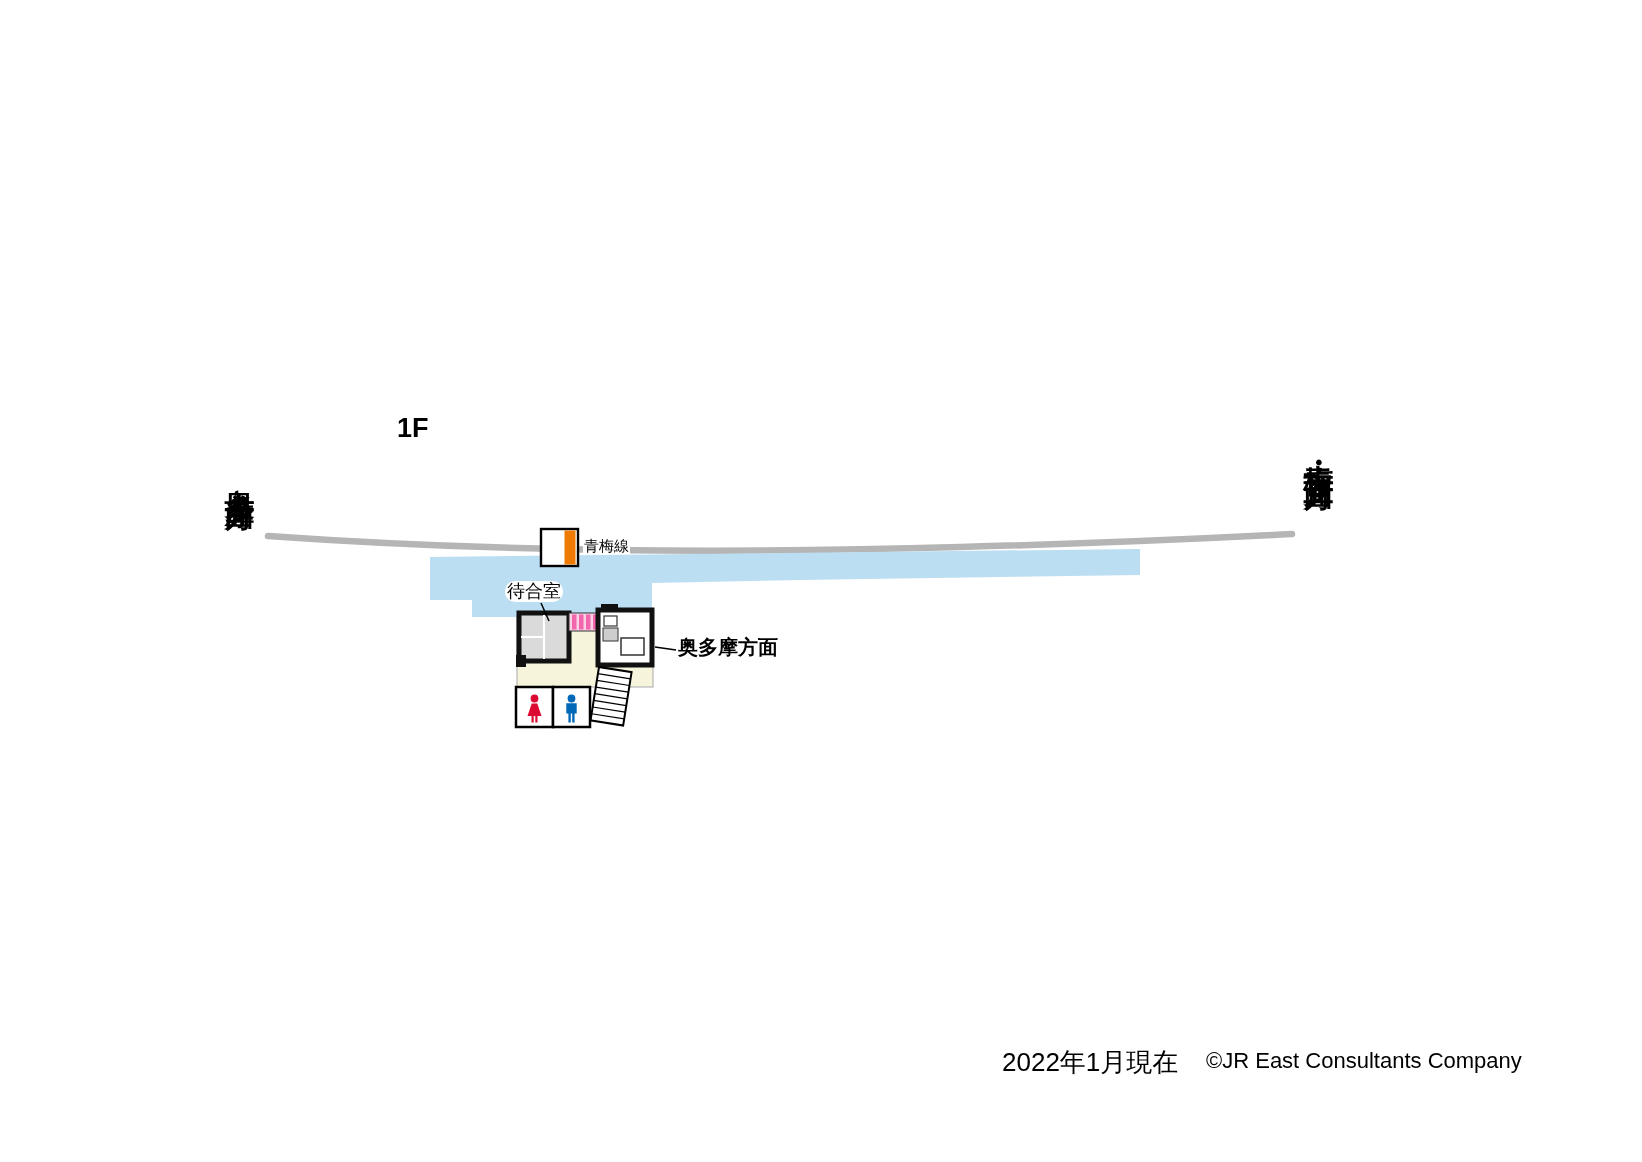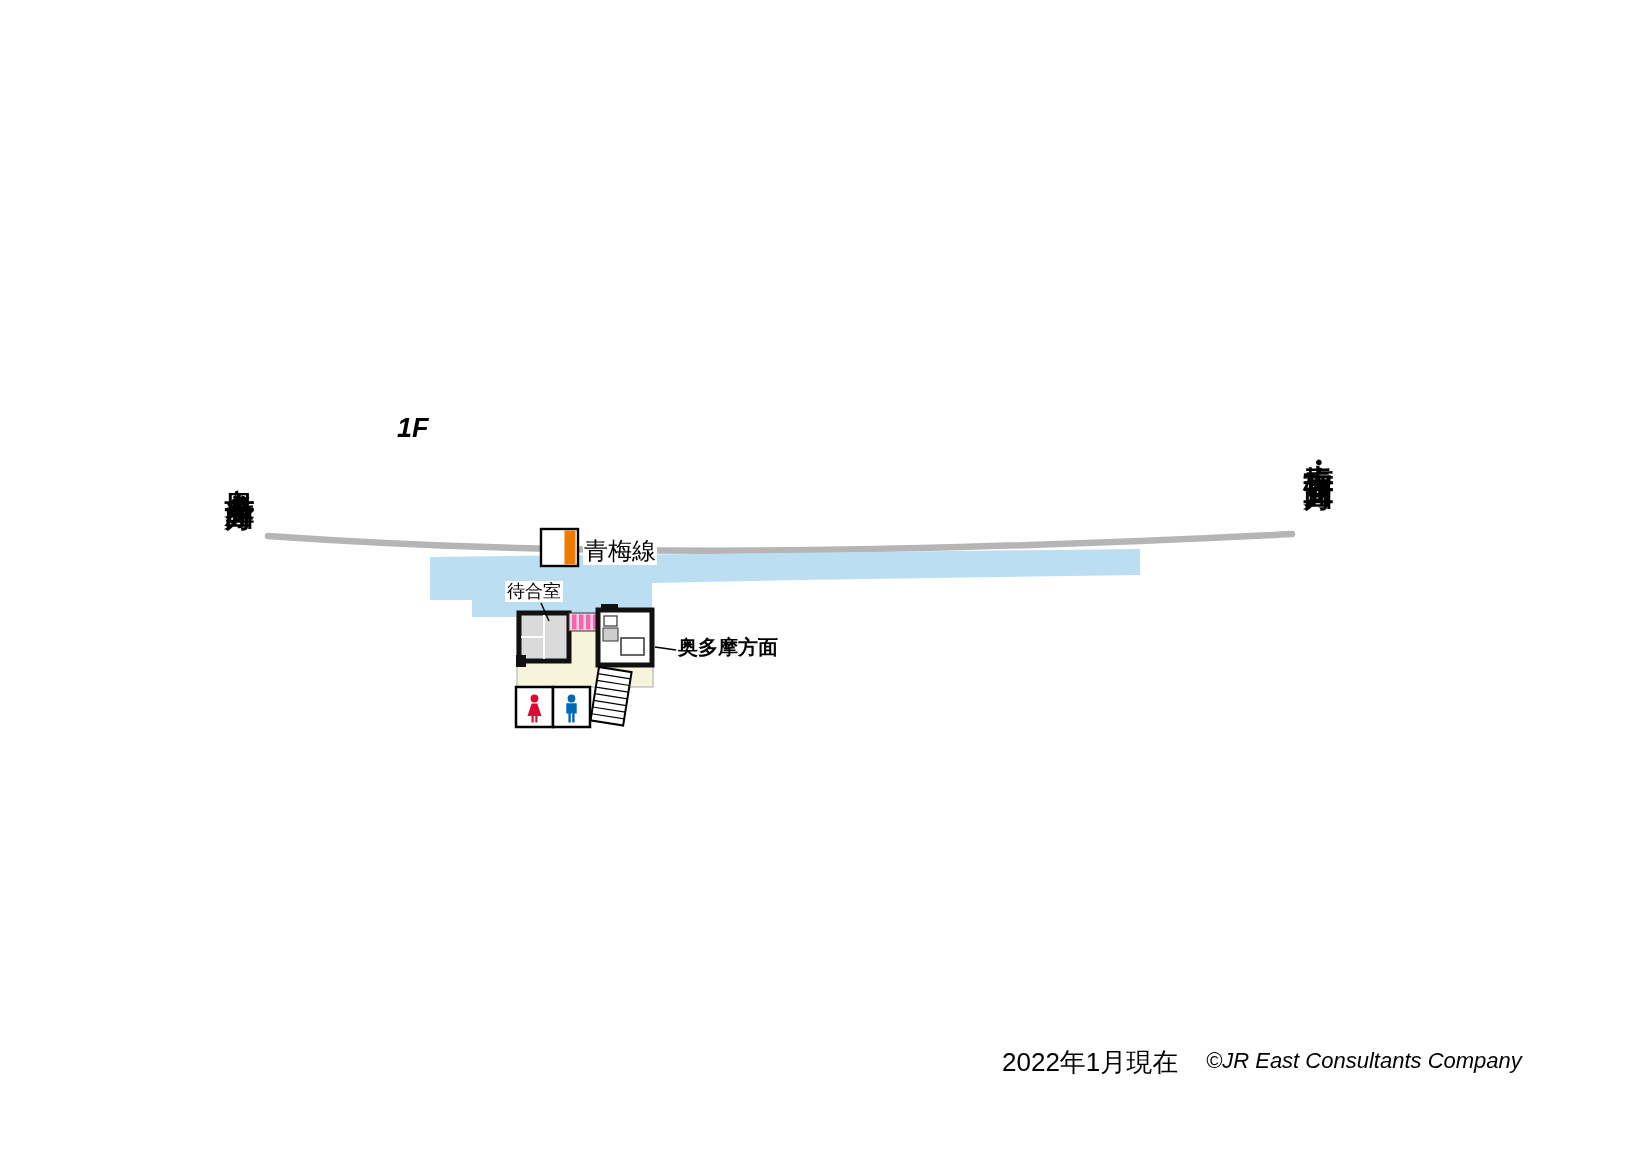--- a/index.html
+++ b/index.html
@@ -87,29 +87,29 @@
       <g transform="translate(571.5 709)" fill="#0068B7">
         <circle cx="0" cy="-10.5" r="3.9"></circle>
         <path d="M -5.2,-5.8 L 5.2,-5.8 L 5.2,4.5 L 3.1,4.5 L 3.1,13.5 L 0.7,13.5 L 0.7,4.5 L -0.7,4.5 L -0.7,13.5 L -3.1,13.5 L -3.1,4.5 L -5.2,4.5 Z"></path>
       </g>
     </g>
 
     <line x1="541" y1="603" x2="549" y2="621" stroke="#000000" stroke-width="1.5"></line>
     <line x1="676" y1="650" x2="655" y2="647" stroke="#000000" stroke-width="1.5"></line>
   </svg>
 
-  <div class="label" style="left:397px; top:413px; font-size:27px; font-weight:bold;font-style:italic;">1F</div>
+  <div class="label" style="left:397px; top:413px; font-size:27px; font-weight:bold;">1F</div>
 
   <div class="label v-text" style="left:222px; top:466px; font-size:30px; font-weight:bold;">奥多摩方面</div>
 
   <div class="label v-text" style="left:1301px; top:440px; font-size:30px; font-weight:bold;">青梅・立川方面</div>
 
-  <div class="label bg-white" style="left:583px; top:537px; font-size:24px; padding:0 1px;">青梅線</div>
+  <div class="label bg-white" style="left:583px; top:537px; font-size:15px; padding:0 1px;">青梅線</div>
 
-  <div class="label bg-white" style="left:505px; top:581px; font-size:18px; padding:0 2px;">待合室</div>
+  <div class="label bg-white" style="left:505px; top:581px; font-size:18px; padding:0 2px;border-radius:10px;">待合室</div>
 
   <div class="label" style="left:678px; top:636px; font-size:20px; font-weight:bold;">奥多摩方面</div>
 
   <div class="label" style="left:1002px; top:1048px; font-size:26px;">2022年1月現在</div>
 
-  <div class="label" style="left:1206px; top:1048px; font-size:22px;font-style:italic;">©JR East Consultants Company</div>
+  <div class="label" style="left:1206px; top:1048px; font-size:22px;">©JR East Consultants Company</div>
 
 </div>
 
 </body></html>

